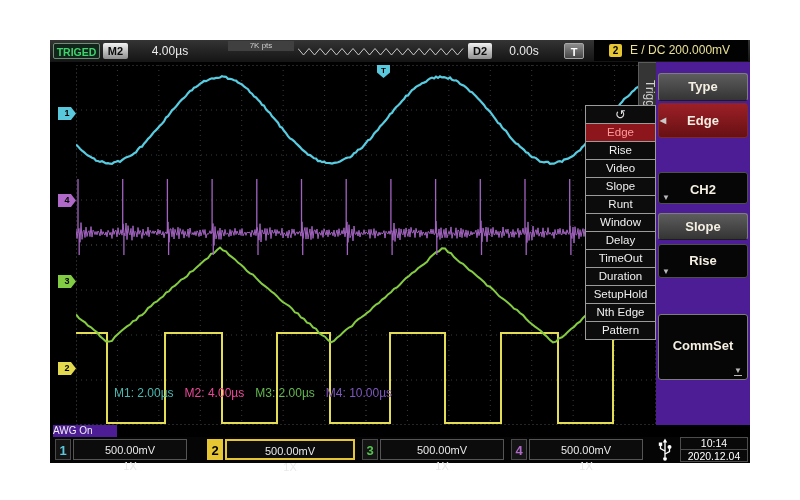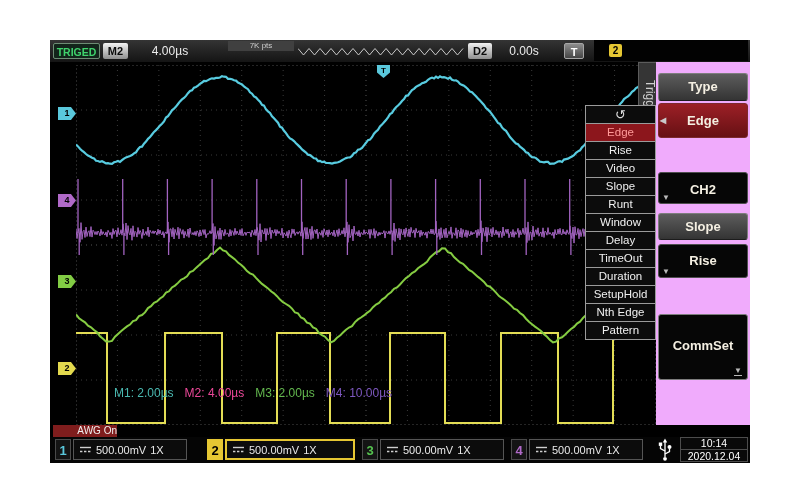--- a/index.html
+++ b/index.html
@@ -27,43 +27,43 @@
   .cm-1{top:67px;} .cm-4{top:154px;} .cm-3{top:235px;} .cm-2{top:322px;}
   .tmarker{position:absolute;left:327px;top:25px;width:13px;height:13px;color:#000;font-size:8px;font-weight:bold;line-height:11px;text-align:center;clip-path:polygon(0 0,100% 0,100% 58%,50% 100%,0 58%);z-index:4;}
   .meas{position:absolute;left:64px;top:346px;display:flex;gap:11px;font-size:12px;z-index:4;white-space:nowrap;}
   
   .vtab{position:absolute;left:588px;top:22px;width:20px;height:74px;background:#353535;border:1px solid #5c5c5c;box-sizing:border-box;color:#cfcfcf;font-size:12px;writing-mode:vertical-rl;text-align:center;z-index:2;}
   .menu{position:absolute;left:535px;top:65px;width:71px;z-index:5;}
   .mi{height:19px;line-height:17px;background:#0c0c0c;border:1px solid #9b9b9b;box-sizing:border-box;color:#f0f0f0;font-size:11.5px;text-align:center;margin-top:-1px;}
   .mi:first-child{margin-top:0;font-size:13px;color:#dcdcdc;}
   .mi.sel{background:#8c161c;color:#ff9a98;}
   
-  .panel{position:absolute;left:606px;top:22px;width:94px;height:363px;background:#f0abfc;z-index:3;}
+  .panel{position:absolute;left:606px;top:22px;width:94px;height:363px;background:#4c1d95;z-index:3;}
   .pbtn{position:absolute;left:2px;width:90px;box-sizing:border-box;text-align:center;font-weight:bold;color:#f4efe2;border-radius:3px;}
   .pbtn.grey{background:linear-gradient(#5d5d5d,#343434);border:1px solid #7d7d7d;border-bottom-color:#1c1c1c;font-size:13px;}
   .pbtn.black{background:#060606;border:1px solid #4f4f4f;font-size:13px;}
   .pbtn.red{background:linear-gradient(#9c2026,#671014);border:1px solid #7d2a2e;font-size:13px;}
   .b-type{top:11px;height:28px;line-height:26px;}
   .b-edge{top:41px;height:35px;line-height:33px;}
   .b-source{top:80px;height:26px;line-height:24px;}
   .b-ch2{top:110px;height:32px;line-height:34px;}
   .b-slope{top:151px;height:27px;line-height:25px;}
   .b-rise{top:182px;height:34px;line-height:32px;}
   .b-comm{top:220px;height:66px;line-height:62px;border:1px solid #7d7d7d !important;font-size:14px;margin-top:32px;}
   .larrow{position:absolute;left:1px;top:50%;margin-top:-5px;font-size:8px;color:#c9c9c9;line-height:10px;}
   .darrow{position:absolute;left:3px;bottom:0px;font-size:8px;color:#b9b9b9;line-height:10px;}
   .morearrow{position:absolute;right:5px;bottom:3px;font-size:8px;color:#b9b9b9;line-height:9px;border-bottom:1.5px solid #b9b9b9;}
   
-  .awgtab{position:absolute;left:3px;top:385px;width:64px;height:12px;background:#7f1d1d;color:#f0f0f0;font-size:10px;line-height:12px;text-align:right;}
+  .awgtab{position:absolute;left:3px;top:385px;width:64px;height:12px;background:#4c1d95;color:#f0f0f0;font-size:10px;line-height:12px;text-align:left;}
   .chanbar{position:absolute;left:0;top:397px;width:700px;height:26px;background:#050505;}
   .chg{position:absolute;top:2px;height:21px;}
   .g1{left:5px;} .g2{left:157px;} .g3{left:312px;} .g4{left:461px;}
   .chnum{position:absolute;left:0;top:0;width:16px;height:21px;line-height:21px;text-align:center;font-size:13px;font-weight:bold;background:#141414;border:1px solid #4a4a4a;box-sizing:border-box;}
   .chnum.sel{color:#000 !important;}
-  .chbox{position:absolute;left:18px;top:0;height:21px;background:#0c0c0c;border:1px solid #555;box-sizing:border-box;display:flex;align-items:center;gap:4px;padding:0 5px;color:#e9e9e9;font-size:11px;white-space:nowrap;}
+  .chbox{position:absolute;left:18px;top:0;height:21px;background:#0c0c0c;border:1px solid #555;box-sizing:border-box;display:flex;align-items:center;gap:4px;padding:0 5px;color:#e9e9e9;font-size:11px;white-space:nowrap;flex-direction:column;}
   .chbox.sel{border:2px solid #e6c733;}
   .w1{width:114px;} .w2{width:130px;} .w3{width:124px;} .w4{width:114px;}
   .usb{position:absolute;left:607px;top:1px;}
   .clock{position:absolute;left:630px;top:0px;width:68px;height:25px;background:#090909;border:1px solid #4c4c4c;box-sizing:border-box;color:#fff;font-size:10.5px;text-align:center;}
   .clock .t{height:11px;line-height:11px;border-bottom:1px solid #4c4c4c;}
   .clock .d{height:11px;line-height:12px;}
 </style>
 </head>
 <body>
 
@@ -76,20 +76,21 @@
     <div class="membox mem1">7K pts</div>
     <div class="membox mem2">Indepen</div>
     <svg class="zz" width="166" height="12">
         <polyline id="zigzag" fill="none" stroke="#c8c8c8" stroke-width="1" points="0,3.5 5.5,10 11,3.5 16.5,10 22,3.5 27.5,10 33,3.5 38.5,10 44,3.5 49.5,10 55,3.5 60.5,10 66,3.5 71.5,10 77,3.5 82.5,10 88,3.5 93.5,10 99,3.5 104.5,10 110,3.5 115.5,10 121,3.5 126.5,10 132,3.5 137.5,10 143,3.5 148.5,10 154,3.5 159.5,10 165,3.5"></polyline>
       </svg>
     <div class="badge d2">D2</div>
     <div class="tb-text delaytxt">0.00s</div>
     <div class="badge tbadge">T</div>
     <div class="triginfo">
       <div class="trigch" style="background-color: rgb(230, 199, 51);">2</div>
+      <div class="trigtxt">E / DC 200.000mV</div>
     </div>
   </div>
 
   <div class="plot">
     <svg id="wave-svg" width="580" height="360" viewBox="0 0 580 360">
         <path d="M41.42857142857143,0 V360" stroke="#3a3a3a" stroke-width="1" fill="none" stroke-dasharray="1 4"></path>
         <path d="M82.85714285714286,0 V360" stroke="#3a3a3a" stroke-width="1" fill="none" stroke-dasharray="1 4"></path>
         <path d="M124.28571428571429,0 V360" stroke="#3a3a3a" stroke-width="1" fill="none" stroke-dasharray="1 4"></path>
         <path d="M165.71428571428572,0 V360" stroke="#3a3a3a" stroke-width="1" fill="none" stroke-dasharray="1 4"></path>
         <path d="M207.14285714285714,0 V360" stroke="#3a3a3a" stroke-width="1" fill="none" stroke-dasharray="1 4"></path>

